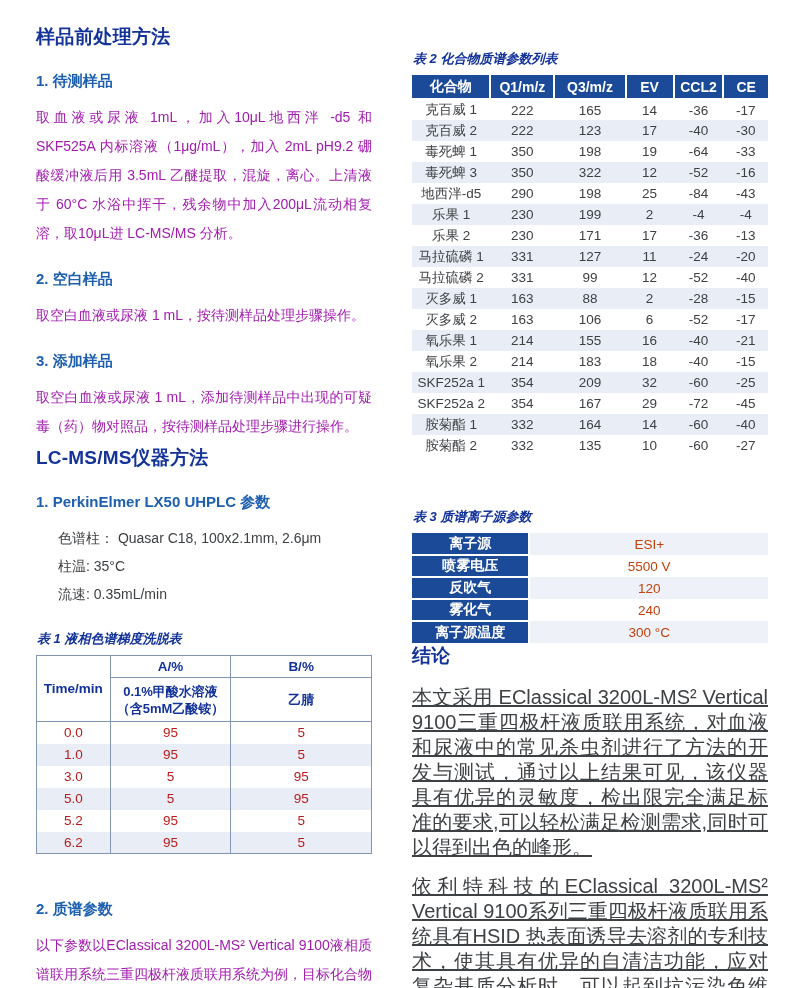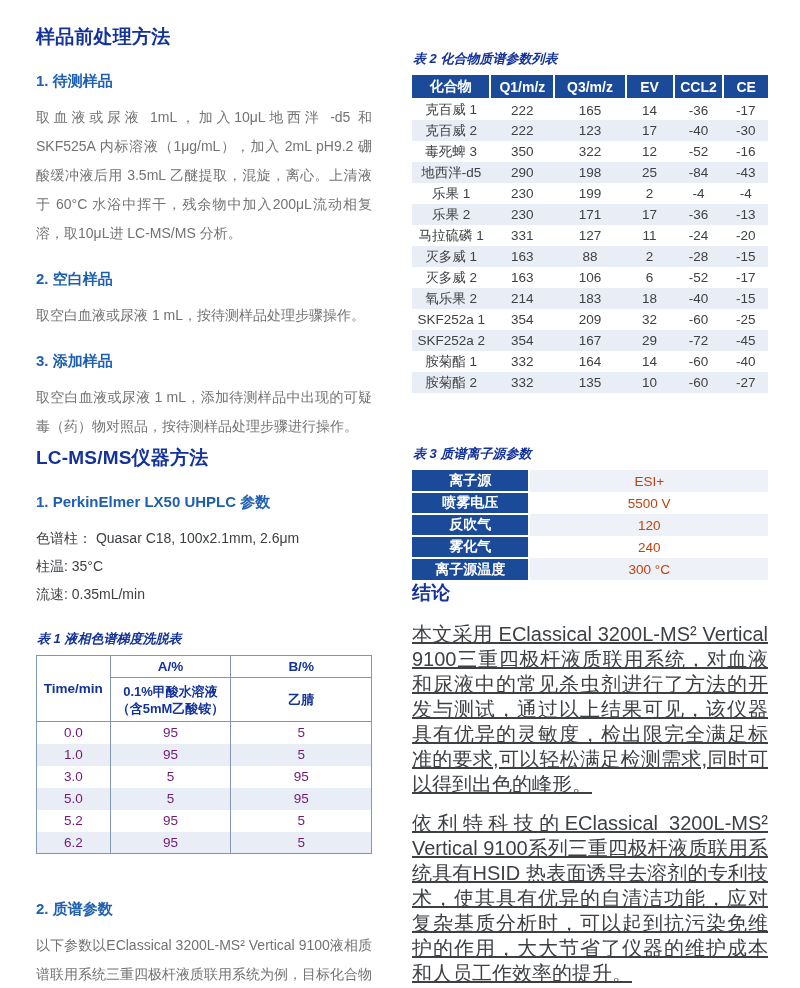--- a/index.html
+++ b/index.html
@@ -31,26 +31,27 @@
     font-size: 15px;
     font-weight: 700;
     color: #1e5faf;
     margin: 22px 0 12px 0;
   }
   p.body {
     font-size: 14px;
     line-height: 29px;
     margin: 0 0 4px 0;
     text-align: justify;
-    color: #737373;
+    color: #a21caf;
   }
   .spec-line {
     font-size: 14px;
     line-height: 28px;
     color: #3e4144;
+    margin-left: 22px;
   }
   .tbl-caption {
     font-size: 13px;
     font-style: italic;
     font-weight: 600;
     color: #14339a;
     margin: 0 0 7px 1px;
   }
   .mt-lc   { margin-top: 52px; }
   .mt-ms   { margin-top: 46px; }
@@ -73,21 +74,21 @@
     background: #ffffff;
     padding: 3px 4px;
     height: 22px;
   }
   .t1 th.sub { font-weight: 700; font-size: 13px; line-height: 17px; height: 44px; }
   .t1 td {
     border-left: 1px solid #8295b3;
     border-right: 1px solid #8295b3;
     height: 22px;
     padding: 0 4px;
-    color: #701a75;
+    color: #b91c1c;
   }
   .t1 tbody tr:nth-child(even) { background: #e9eef6; }
   .t1 .sub-line { display: block; }
 
   
   .t2 { table-layout: fixed; }
   .t2 col.c0 { width: 22%; }  .t2 col.c1 { width: 18%; }
   .t2 col.c2 { width: 20%; }  .t2 col.c3 { width: 13.5%; }
   .t2 col.c4 { width: 14%; }  .t2 col.c5 { width: 12.5%; }
   .t2 thead th {
@@ -246,20 +247,28 @@
           </tr>
           <tr>
             <td>克百威 2</td>
             <td>222</td>
             <td>123</td>
             <td>17</td>
             <td>-40</td>
             <td>-30</td>
           </tr>
           <tr>
+            <td>毒死蜱 1</td>
+            <td>350</td>
+            <td>198</td>
+            <td>19</td>
+            <td>-64</td>
+            <td>-33</td>
+          </tr>
+          <tr>
             <td>毒死蜱 3</td>
             <td>350</td>
             <td>322</td>
             <td>12</td>
             <td>-52</td>
             <td>-16</td>
           </tr>
           <tr>
             <td>地西泮-d5</td>
             <td>290</td>
@@ -286,34 +295,50 @@
           </tr>
           <tr>
             <td>马拉硫磷 1</td>
             <td>331</td>
             <td>127</td>
             <td>11</td>
             <td>-24</td>
             <td>-20</td>
           </tr>
           <tr>
+            <td>马拉硫磷 2</td>
+            <td>331</td>
+            <td>99</td>
+            <td>12</td>
+            <td>-52</td>
+            <td>-40</td>
+          </tr>
+          <tr>
             <td>灭多威 1</td>
             <td>163</td>
             <td>88</td>
             <td>2</td>
             <td>-28</td>
             <td>-15</td>
           </tr>
           <tr>
             <td>灭多威 2</td>
             <td>163</td>
             <td>106</td>
             <td>6</td>
             <td>-52</td>
             <td>-17</td>
+          </tr>
+          <tr>
+            <td>氧乐果 1</td>
+            <td>214</td>
+            <td>155</td>
+            <td>16</td>
+            <td>-40</td>
+            <td>-21</td>
           </tr>
           <tr>
             <td>氧乐果 2</td>
             <td>214</td>
             <td>183</td>
             <td>18</td>
             <td>-40</td>
             <td>-15</td>
           </tr>
           <tr>

